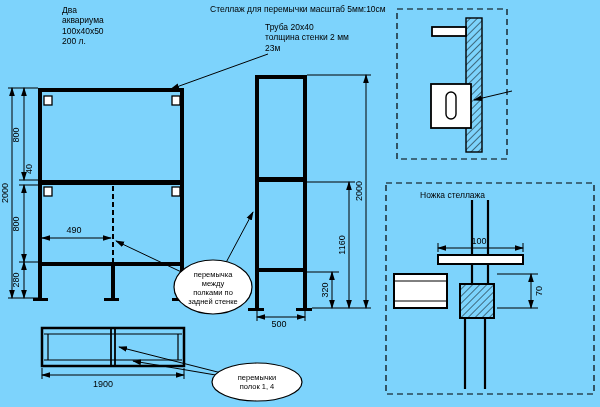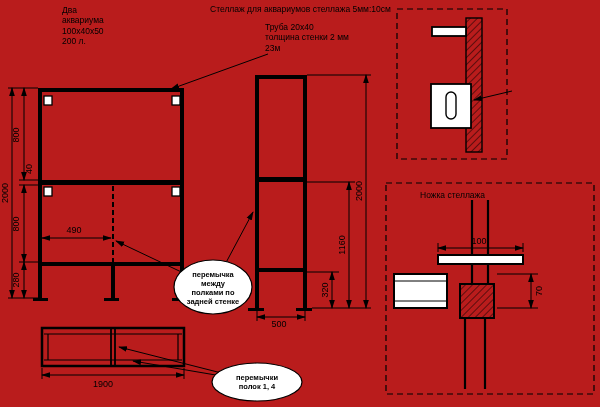--- a/index.html
+++ b/index.html
@@ -2,33 +2,33 @@
 <html><head>
 <meta charset="utf-8">
 <style>
   * { margin:0; padding:0; box-sizing:border-box; }
   html,body { background:#fff; }
   body {
     width:600px; height:407px;
     font-family:"Liberation Sans", sans-serif;
     color:#000;
   }
-  .stage { position:relative; width:600px; height:407px; background:#b91c1c; overflow:hidden; }
+  .stage { position:relative; width:600px; height:407px; background:#7dd3fc; overflow:hidden; }
   .stage svg { position:absolute; left:0; top:0; }
   .lbl {
     position:absolute;
     font-size:8.5px;
     line-height:1.22;
     color:#000;
     white-space:pre-line;
   }
   .dim { font-size:9px; white-space:nowrap; }
   .rot { transform:translate(-50%,-50%) rotate(-90deg); }
   .ctr { transform:translate(-50%,-50%); text-align:center; }
-  .small { font-size:7.5px;font-weight:bold; }
+  .small { font-size:7.5px; }
 </style>
 </head>
 <body>
 
 <div class="stage">
 
 <svg width="600" height="407" viewBox="0 0 600 407">
   <defs>
     <pattern id="hatch" width="5" height="5" patternUnits="userSpaceOnUse" patternTransform="rotate(45)">
       <line x1="0" y1="0" x2="0" y2="5" stroke="#000" stroke-width="1"></line>
@@ -148,21 +148,21 @@
     <line x1="497" y1="274" x2="538" y2="274"></line>
     <line x1="497" y1="308" x2="538" y2="308"></line>
     <line x1="531" y1="274" x2="531" y2="308" marker-start="url(#ah)" marker-end="url(#ah)"></line>
   </g>
 </svg>
 
 <div class="lbl" style="left:62px;top:5px">Два
 аквариума
 100x40x50
 200 л.</div>
-<div class="lbl" style="left:210px;top:4px">Стеллаж для аквариумов стеллажа 5мм:10см</div>
+<div class="lbl" style="left:210px;top:4px">Стеллаж для перемычки масштаб 5мм:10см</div>
 <div class="lbl" style="left:265px;top:22px">Труба 20x40
 толщина стенки 2 мм
 23м</div>
 <div class="lbl" style="left:420px;top:190px">Ножка стеллажа</div>
 
 <div class="lbl small ctr" style="left:213px;top:288px">перемычка
 между
 полками по
 задней стенке</div>
 <div class="lbl small ctr" style="left:257px;top:382px">перемычки

